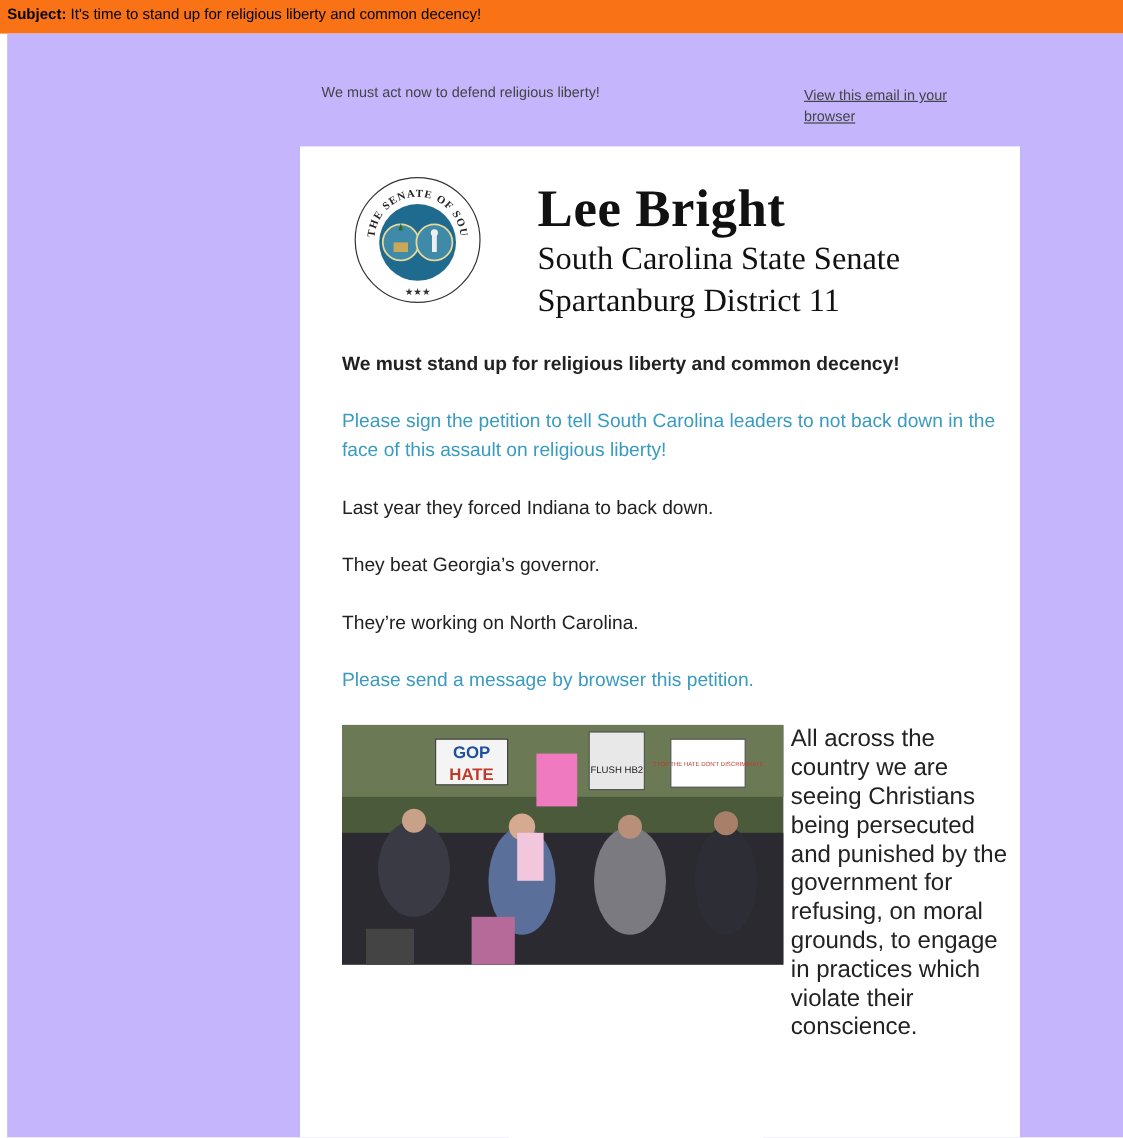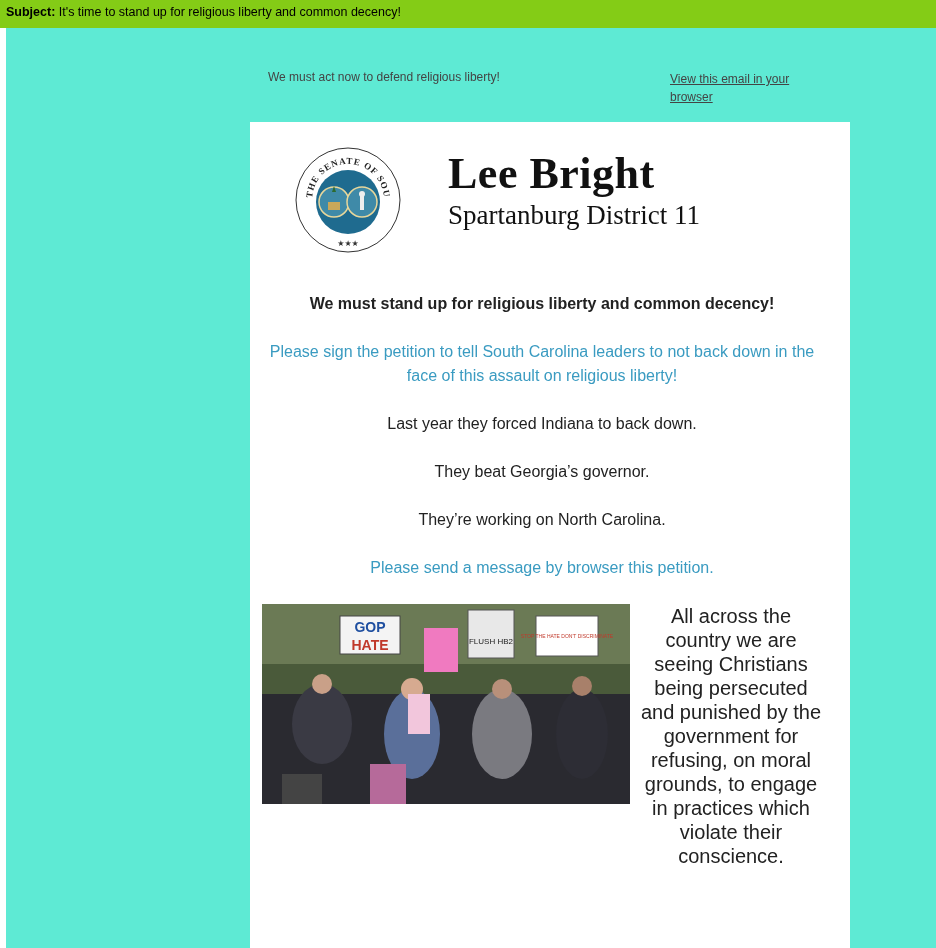--- a/index.html
+++ b/index.html
@@ -1,28 +1,28 @@
 <!DOCTYPE html>
 <html><head>
   <meta charset="utf-8">
   <style>
     * { box-sizing: border-box; margin: 0; padding: 0; }
     html, body { width: 936px; height: 948px; overflow: hidden; background: #ffffff; }
     body { font-family: "Liberation Sans", sans-serif; color: #222222; position: relative; }
 
     .subject-bar {
       position: absolute; left: 0; top: 0; width: 936px; height: 28px;
-      background: #84cc16; padding: 5px 0 0 6px;
+      background: #f97316; padding: 5px 0 0 6px;
       font-family: "Liberation Sans", sans-serif; font-size: 12.5px; color: #000;
     }
     .subject-bar .lbl { font-weight: bold; }
 
     .canvas {
       position: absolute; left: 6px; top: 28px; width: 930px; height: 920px;
-      background: #5eead4;
+      background: #c4b5fd;
     }
 
     .preheader {
       position: absolute; left: 262px; top: 42px; width: 400px;
       font-size: 12px; color: #444444;
     }
     .view-browser {
       position: absolute; left: 664px; top: 42px; width: 140px;
       font-size: 12px; line-height: 18px; color: #444444; text-decoration: underline; cursor: pointer;
     }
@@ -31,21 +31,21 @@
       position: absolute; left: 244px; top: 94px; width: 600px; height: 826px;
       background: #ffffff;
     }
 
     .header-block { position: absolute; left: 36px; top: 20px; width: 520px; height: 130px; }
     .seal { position: absolute; left: 8px; top: 4px; width: 108px; height: 108px; }
     .header-text { position: absolute; left: 162px; top: 8px; font-family: Liberation Serif, serif; color: #111; }
     .header-name { font-size: 44px; font-weight: bold; letter-spacing: 0.5px; line-height: 48px; }
     .header-line { font-size: 27px; line-height: 35px; }
 
-    .body-content { position: absolute; left: 12px; top: 170px; width: 560px; font-size: 16px; line-height: 24px; color: #222; text-align: center; }
+    .body-content { position: absolute; left: 35px; top: 170px; width: 560px; font-size: 16px; line-height: 24px; color: #222; }
     .body-content p { margin-bottom: 24px; }
     .lead { font-weight: bold; }
     .link { color: #3a9bc1; cursor: pointer; }
     .emph { font-weight: bold; text-decoration: underline; }
 
     .image-row { position: relative; width: 560px; height: 200px; }
     .protest-photo { position: absolute; left: 0; top: 0; width: 368px; height: 200px; overflow: hidden; }
     .side-text { position: absolute; left: 374px; top: 0; width: 190px; font-size: 20px; line-height: 24px; }
   </style>
 </head>
@@ -74,20 +74,21 @@
         <circle cx="40" cy="56" r="15" fill="#3f8aa8" stroke="#e8d79b" stroke-width="1.5"></circle>
         <circle cx="68" cy="56" r="15" fill="#3f8aa8" stroke="#e8d79b" stroke-width="1.5"></circle>
         <rect x="34" y="56" width="12" height="8" fill="#c9a85a"></rect>
         <path d="M38 46 L40 40 L42 46 Z" fill="#2e6b2e"></path>
         <rect x="66" y="50" width="4" height="14" fill="#eeeeee"></rect>
         <circle cx="68" cy="48" r="3" fill="#eeeeee"></circle>
         <text x="54" y="100" text-anchor="middle" font-size="8" fill="#333">★★★</text>
       </svg>
       <div class="header-text">
         <div class="header-name">Lee Bright</div>
+        <div class="header-line">South Carolina State Senate</div>
         <div class="header-line">Spartanburg District 11</div>
       </div>
     </div>
 
     <div class="body-content">
       <p class="lead">We must stand up for religious liberty and common decency!</p>
       <p><a class="link">Please sign the petition to tell South Carolina leaders to not back down in the face of this assault on religious liberty!</a></p>
       <p>Last year they forced Indiana to back down.</p>
       <p>They beat Georgia’s governor.</p>
       <p>They’re working on North Carolina.</p>

